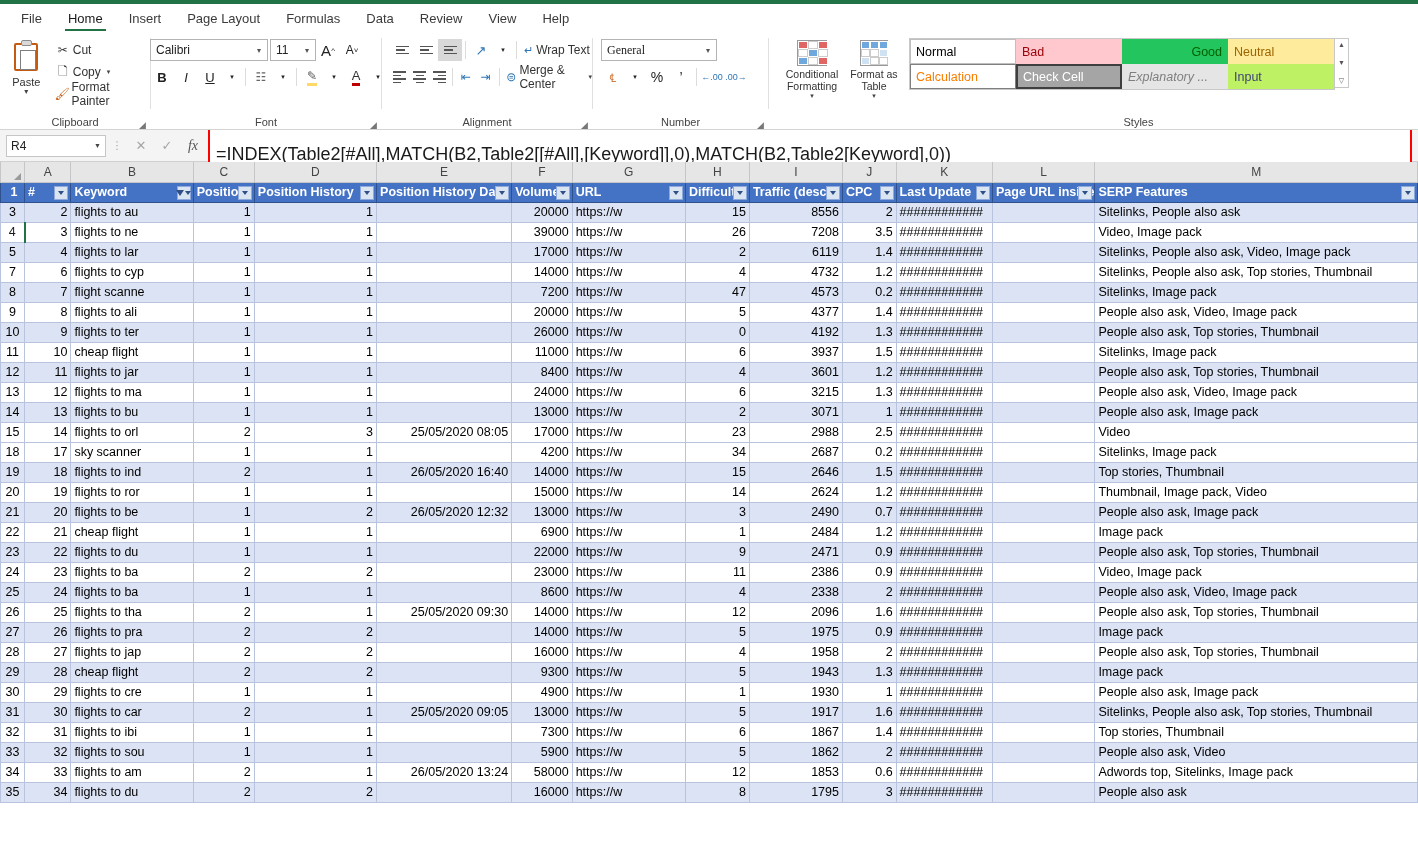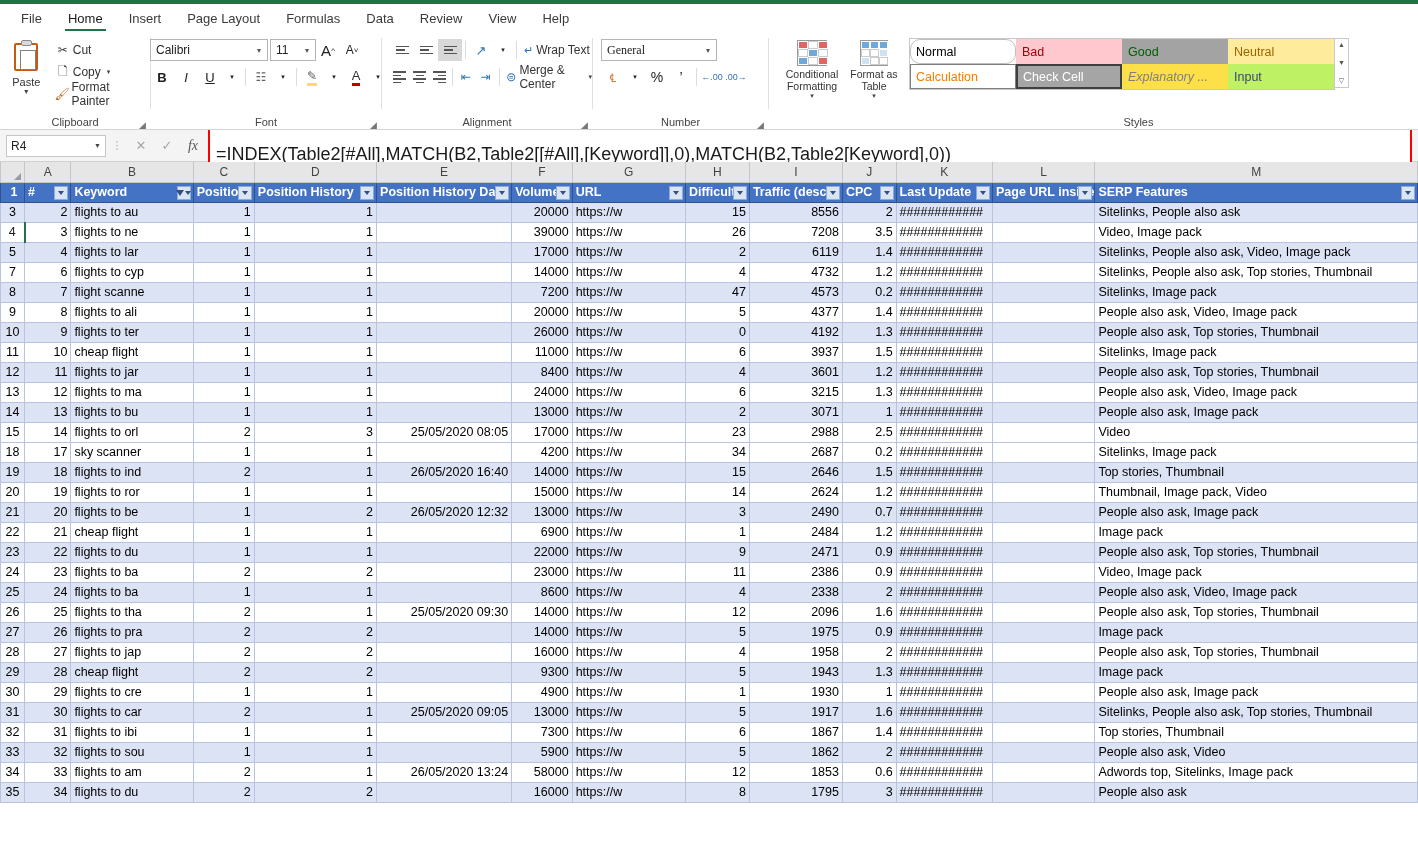--- a/index.html
+++ b/index.html
@@ -420,39 +420,39 @@
             <div style="background:#cfe2f3;border:1px solid #fff;"></div>
           <div style="background:#cfe2f3;border:1px solid #fff;"></div>
             <div style="background:#fff;border:1px solid #ccc;"></div>
             <div style="background:#fff;border:1px solid #ccc;"></div>
         </div>
         <div style="font-size:10.5px;color:#333;text-align:center;line-height:12px;margin-top:2px;">Format as Table</div>
         <div style="font-size:7px;color:#444;">▾</div>
       </div>
 
       <div class="stylebox">
-        <div class="scell" style="background:#ffffff;color:#000000;border-color:#bfbfbf;border-radius:10px;">
+        <div class="scell" style="background:#ffffff;color:#000000;border-color:#bfbfbf;">
             <span>Normal</span>
           </div>
         <div class="scell" style="background:#ffc7ce;color:#9c0006;">
             <span>Bad</span>
           </div>
-        <div class="scell" style="background:#a3a3a3;color:#006100;">
+        <div class="scell" style="background:#22c55e;color:#006100;justify-content:flex-end;">
             <span>Good</span>
           </div>
         <div class="scell" style="background:#ffeb9c;color:#9c6500;">
             <span>Neutral</span>
           </div>
         <div class="scell" style="background:#ffffff;color:#fa7d00;border-color:#7f7f7f;">
             <span>Calculation</span>
           </div>
         <div class="scell" style="background:#a5a5a5;color:#ffffff;border:2px solid #3f3f3f;">
             <span>Check Cell</span>
           </div>
-        <div class="scell" style="background:#fde047;color:#7f7f7f;font-style:italic;">
+        <div class="scell" style="background:#e5e5e5;color:#7f7f7f;font-style:italic;">
             <span>Explanatory ...</span>
           </div>
         <div class="scell" style="background:#bef264;color:#3f3f76;">
             <span>Input</span>
           </div>
       </div>
       <div class="sgal-scroll" style="height:50px;">
         <span>▲</span>
         <span>▼</span>
         <span>▽</span>

